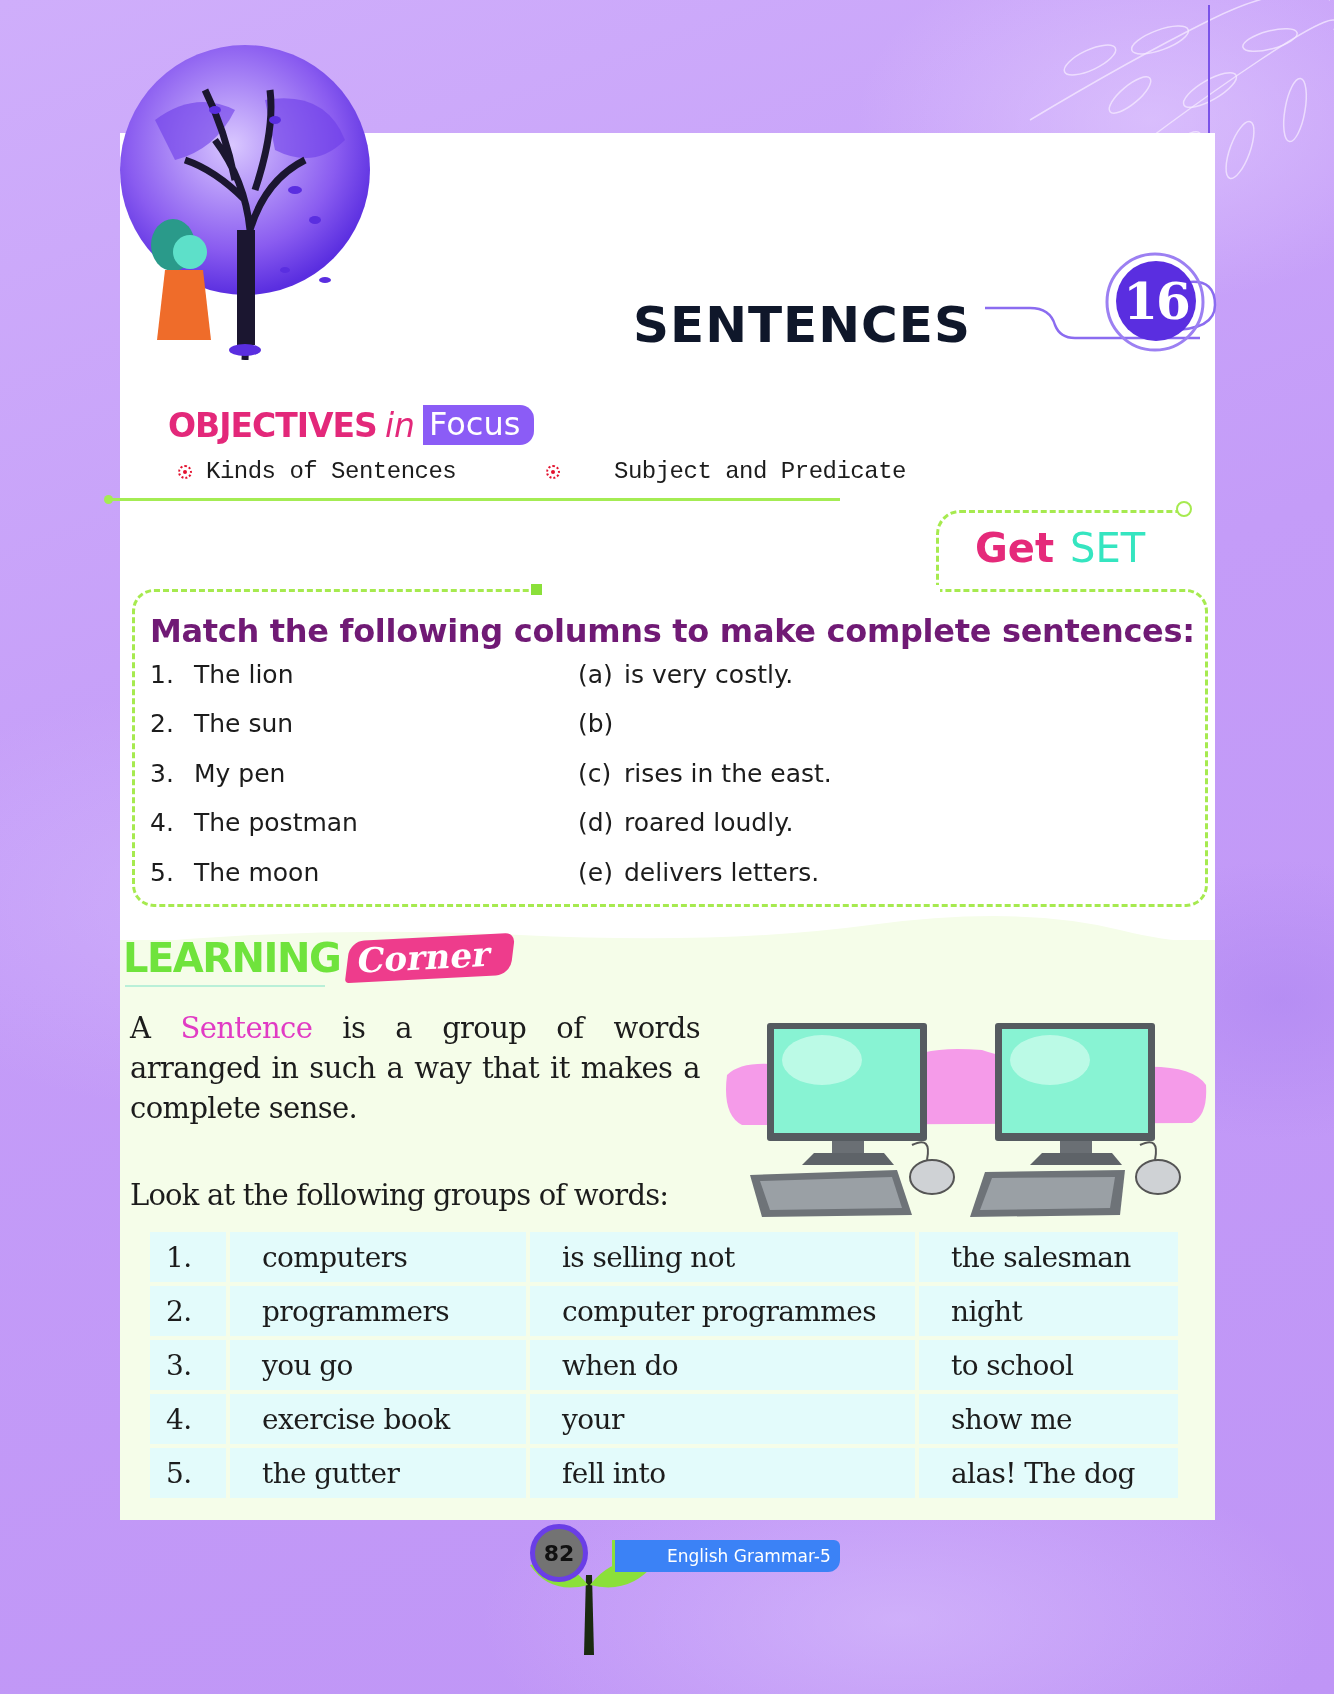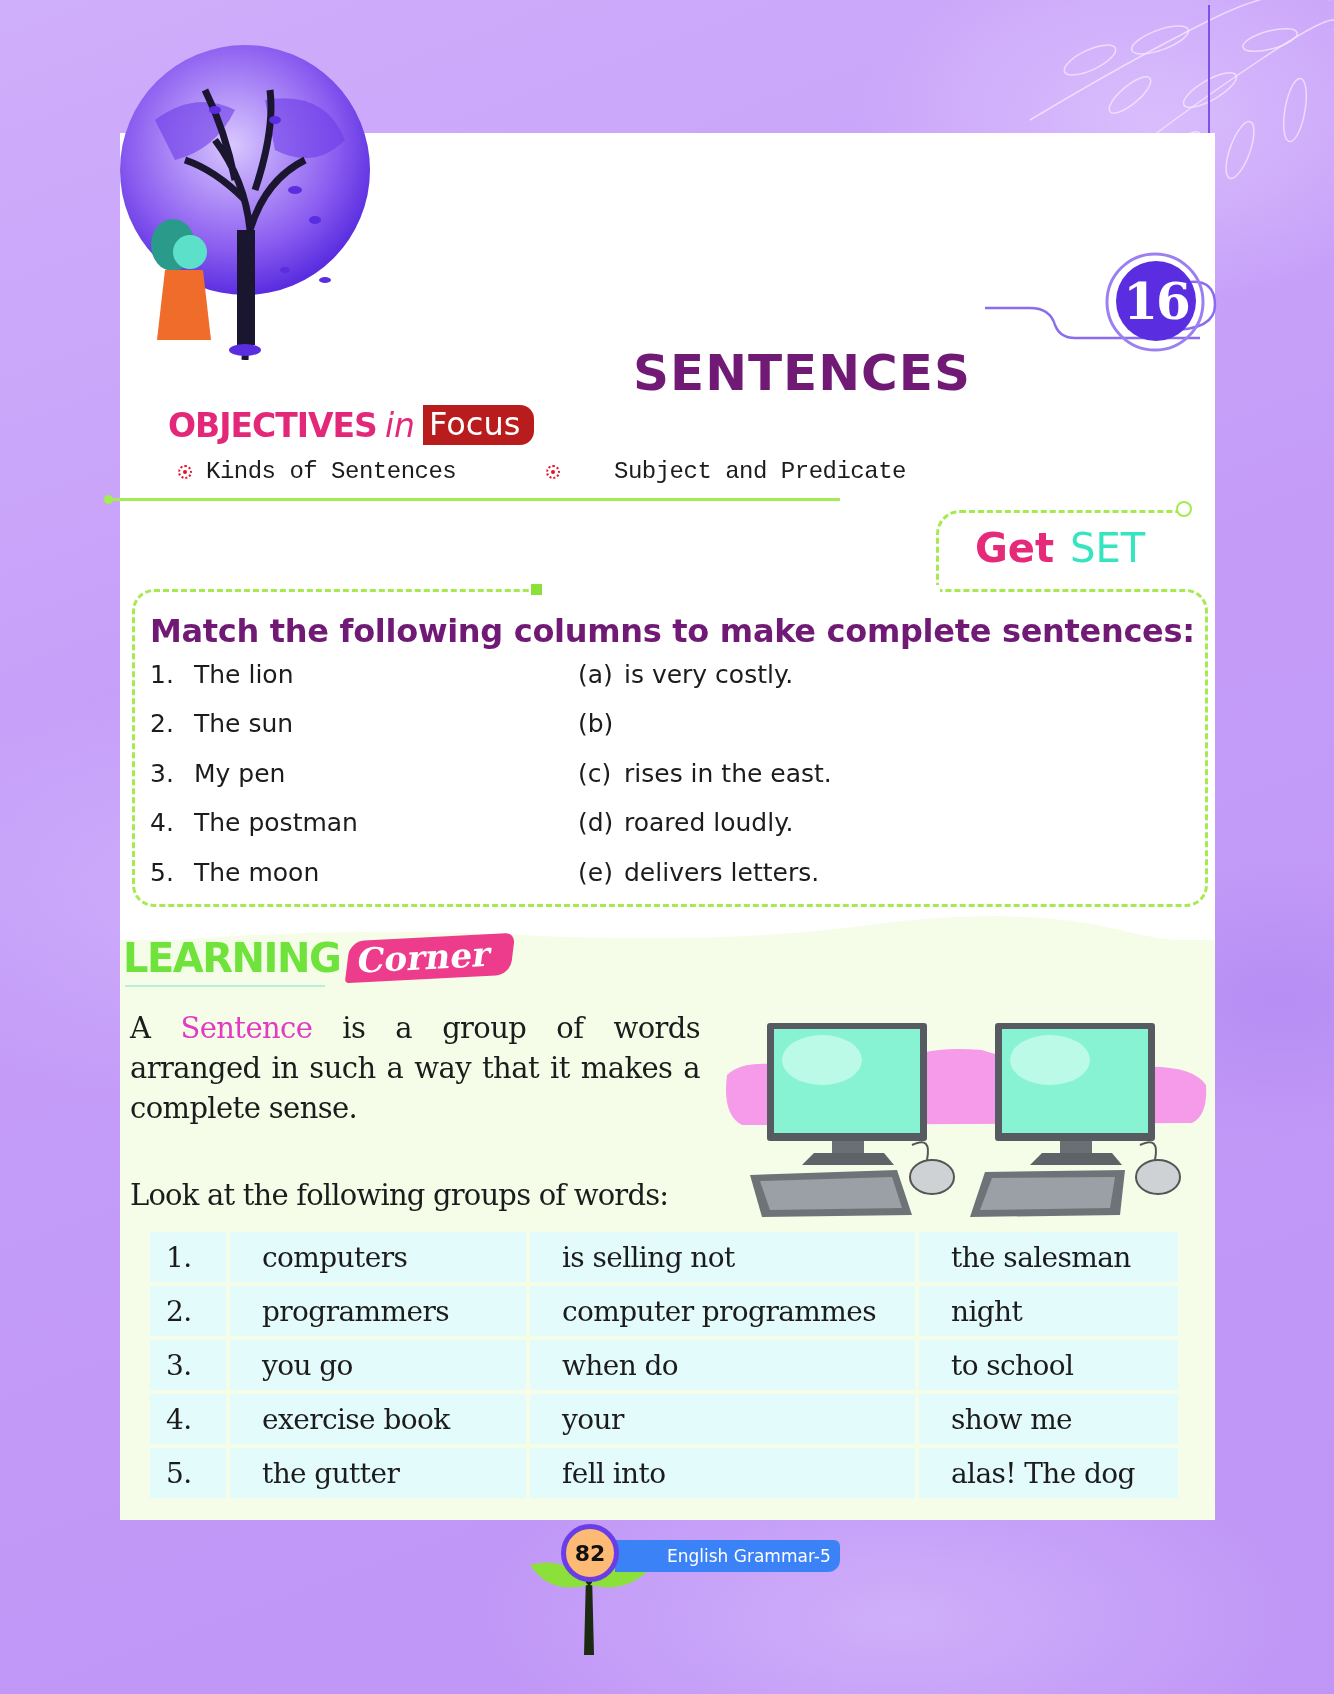--- a/index.html
+++ b/index.html
@@ -30,37 +30,37 @@
     position: absolute; left: 120px; top: 940px; width: 1095px; height: 580px;
     background: #f5fde9;
   }
   .lower-wave { position: absolute; left: 120px; top: 905px; width: 1095px; height: 60px; }
 
   .globe { position: absolute; left: 95px; top: 30px; width: 290px; height: 330px; }
 
   .title {
     position: absolute; left: 633px; top: 296px;
     font-family: "DejaVu Sans", sans-serif; font-weight: bold;
-    font-size: 50px; letter-spacing: 1px; color: #701a75; margin-top: 48px;
+    font-size: 50px; letter-spacing: 1px; color: #0f172a;
   }
   .title-deco { position: absolute; left: 985px; top: 240px; width: 240px; height: 120px; }
   .badge {
     position: absolute; left: 1116px; top: 261px; width: 80px; height: 80px;
     border-radius: 50%; background: #5a2ee0;
     display: flex; align-items: center; justify-content: center;
     color: #fff; font-family: "DejaVu Serif", serif; font-weight: bold; font-size: 50px;
     letter-spacing: -2px;
   }
 
   .obj-heading { position: absolute; left: 168px; top: 405px; display: flex; align-items: center; }
   .obj-main { font-family: "DejaVu Sans", sans-serif; font-weight: bold; font-size: 33px; color: #e3287a; letter-spacing: -1px; }
   .obj-in { font-family: "DejaVu Sans", sans-serif; font-style: italic; font-size: 33px; color: #e3287a; margin: 0 8px; }
   .obj-focus {
     font-family: "DejaVu Sans", sans-serif; font-size: 32px; color: #fff;
-    background: #b91c1c; padding: 0 14px 2px 6px; border-radius: 0 14px 14px 0;
+    background: #8b5cf6; padding: 0 14px 2px 6px; border-radius: 0 14px 14px 0;
   }
   .obj-list { position: absolute; top: 458px; left: 178px; display: flex; }
   .obj-item { display: flex; align-items: center; font-family: Liberation Mono, monospace; font-size: 24px; color: #1c1c1c; letter-spacing: -0.5px; }
   .obj-item.i2 { position: absolute; left: 368px; white-space: nowrap; gap: 40px; }
   .obj-bullet { width: 14px; height: 14px; border-radius: 50%; border: 2px dotted #e3122f; margin-right: 14px; position: relative; }
   .obj-bullet::after { content: ""; position: absolute; left: 3px; top: 3px; width: 4px; height: 4px; border-radius: 50%; background: #e3122f; }
   .obj-line { position: absolute; left: 105px; top: 498px; width: 735px; height: 3px; background: #a4ec53; }
   .obj-line-dot { position: absolute; left: 104px; top: 495px; width: 9px; height: 9px; border-radius: 50%; background: #a4ec53; }
 
   .getset-frame {
@@ -104,22 +104,22 @@
   .computers { position: absolute; left: 722px; top: 1005px; width: 486px; height: 215px; }
 
   .words-table { position: absolute; left: 150px; top: 1232px; width: 1036px; border-collapse: separate; border-spacing: 4px; background: #f5fde9; margin-left: -4px; margin-top: -4px; }
   .words-table td { background: #e3fbfb; height: 50px; font-family: "DejaVu Serif", serif; font-size: 28px; color: #1c1c1c; vertical-align: middle; padding-left: 32px; letter-spacing: -0.6px; }
   .words-table td.c0 { width: 76px; padding-left: 16px; }
   .words-table td.c1 { width: 296px; }
   .words-table td.c2 { width: 385px; }
 
   .footer-plant { position: absolute; left: 520px; top: 1525px; width: 140px; height: 130px; }
   .page-circle {
-    position: absolute; left: 561px; top: 1524px; width: 58px; height: 58px; border-radius: 50%;
-    background: #fdba74; border: 5px solid #6a3ee6; display: flex; align-items: center; justify-content: center;
+    position: absolute; left: 530px; top: 1524px; width: 58px; height: 58px; border-radius: 50%;
+    background: #737373; border: 5px solid #6a3ee6; display: flex; align-items: center; justify-content: center;
     font-family: "DejaVu Sans", sans-serif; font-weight: bold; font-size: 22px; color: #111;
   }
   .footer-banner {
     position: absolute; left: 615px; top: 1540px; width: 225px; height: 32px;
     background: #3b82f6; border-radius: 0 6px 12px 0;
     display: flex; align-items: center; padding-left: 52px;
     color: #fff; font-family: "DejaVu Sans", sans-serif; font-size: 17px;
   }
   .footer-banner-tip { position: absolute; left: 612px; top: 1540px; width: 0; height: 0; border-top: 32px solid #8be03a; border-right: 40px solid transparent; }
 </style>

